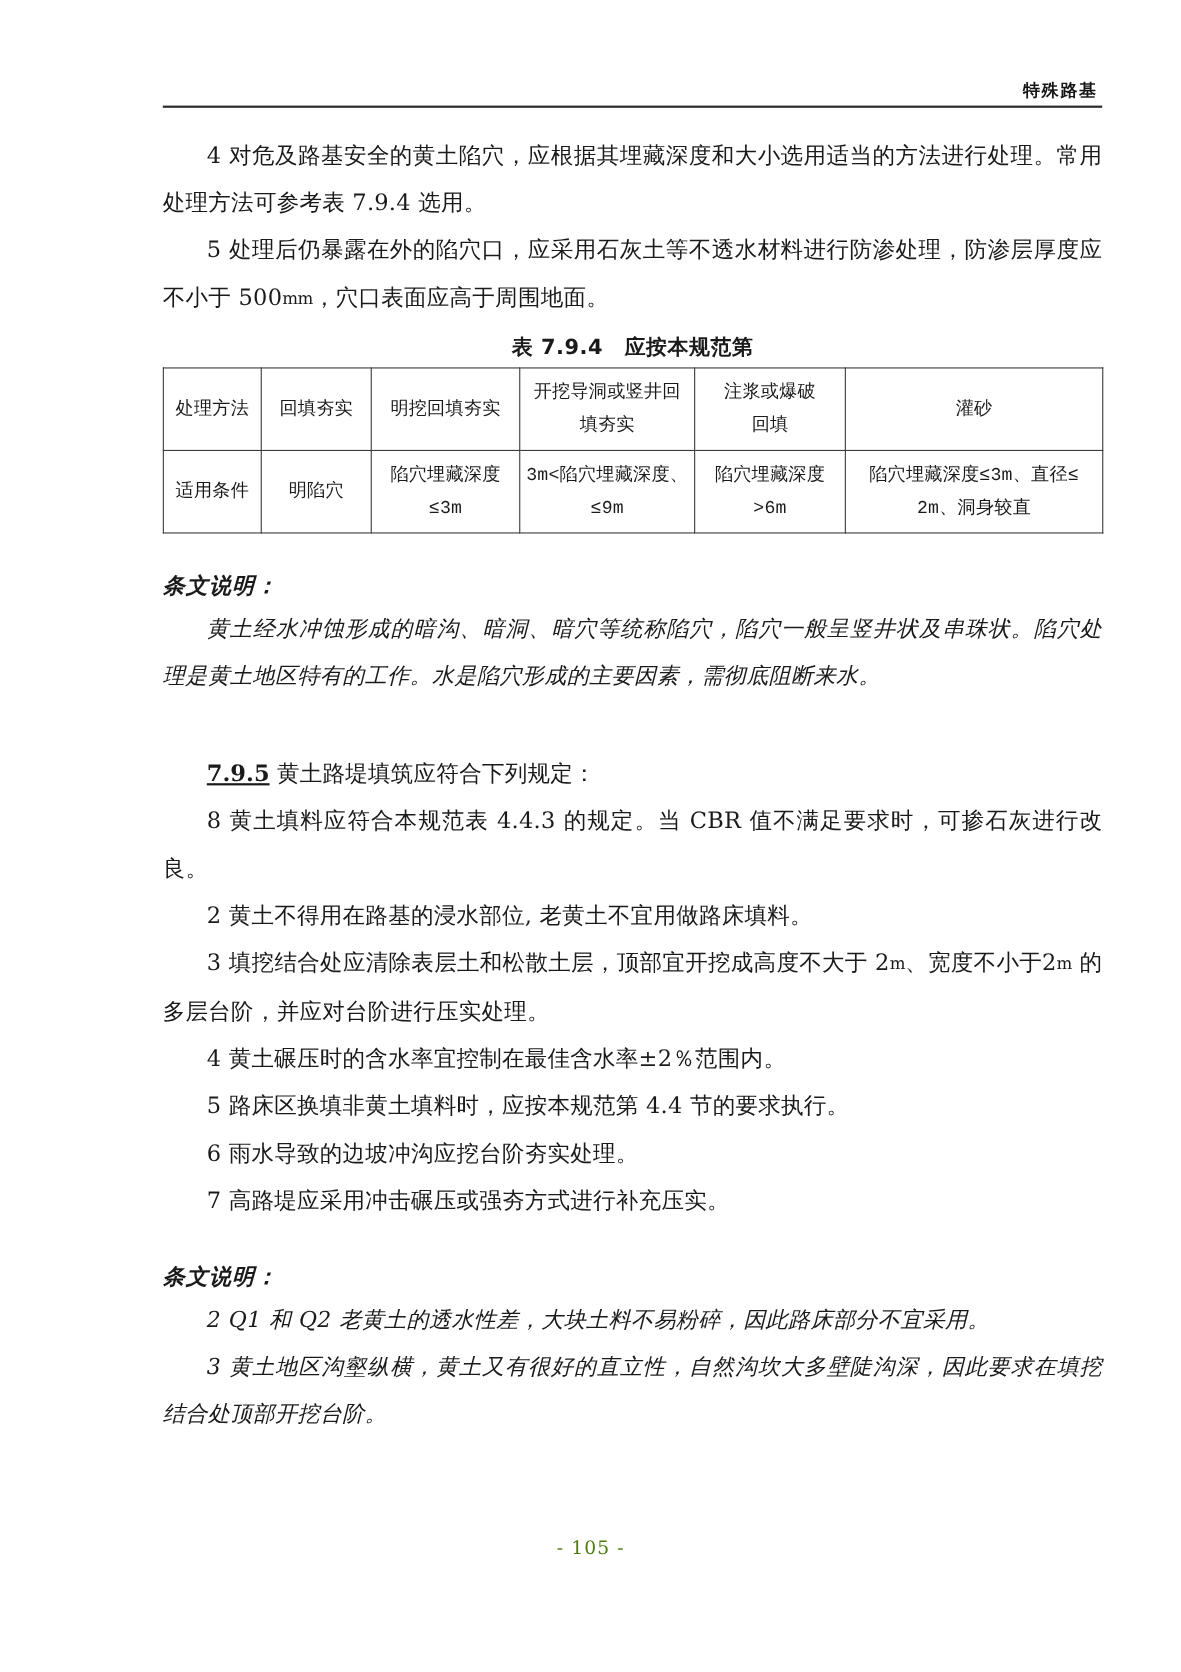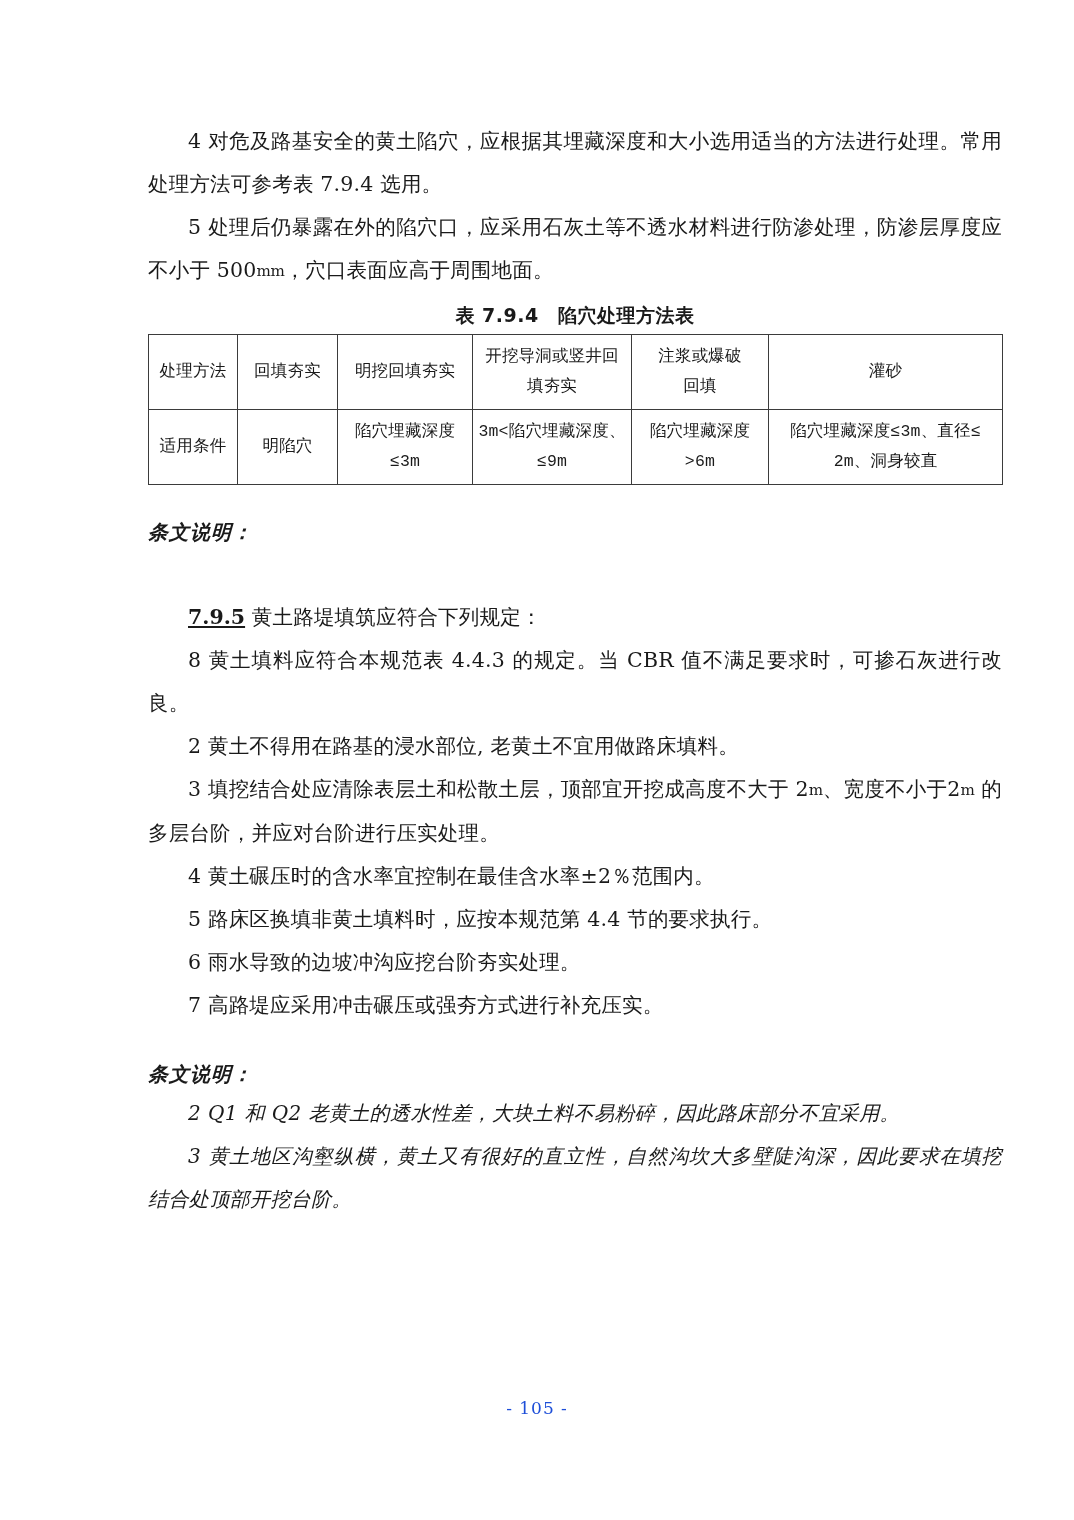--- a/index.html
+++ b/index.html
@@ -142,40 +142,44 @@
 
   
   .footer {
     position: absolute;
     left: 0;
     top: 1398px;
     width: 1074px;
     text-align: center;
     font-size: 17px;
     letter-spacing: 1px;
-    color: #1d4ed8;
+    color: #4d7c0f;
     font-family: "DejaVu Serif", "Liberation Serif", serif;
   }
 </style>
 </head>
 <body>
 
 <div class="page">
 
+  <div class="header">
+    <div class="header-title">特殊路基</div>
+    <div class="header-rule"></div>
+  </div>
 
   <div class="content">
 
     
     <p class="body indent">4  对危及路基安全的黄土陷穴，应根据其埋藏深度和大小选用适当的方法进行处理。常用处理方法可参考表 7.9.4 选用。</p>
 
     
     <p class="body indent"><span>5  处理后仍暴露在外的陷穴口，应采用石灰土等不透水材料进行防渗处理，防渗层厚度应不小于 500</span><span class="unit">mm</span><span>，穴口表面应高于周围地面。</span></p>
 
     
-    <div class="table-caption">表 7.9.4　陷穴处理方法表</div>
+    <div class="table-caption">表 7.9.4　应按本规范第</div>
 
     
     <table class="spec">
       <colgroup>
         <col class="col-0">
           <col class="col-1">
           <col class="col-2">
         <col class="col-3">
           <col class="col-4">
           <col class="col-5">
@@ -213,20 +217,21 @@
           <td class="wrap2">
             <span>陷穴埋藏深度≤3m、直径≤</span><br>
             <span>2m、洞身较直</span>
           </td>
         </tr>
       </tbody>
     </table>
 
     
     <div class="explain-head">条文说明：</div>
+    <p class="explain indent">黄土经水冲蚀形成的暗沟、暗洞、暗穴等统称陷穴，陷穴一般呈竖井状及串珠状。陷穴处理是黄土地区特有的工作。水是陷穴形成的主要因素，需彻底阻断来水。</p>
 
     <div class="gap-lg"></div>
 
     
     <p class="body indent"><span class="clause-no">7.9.5</span>&nbsp;<span>黄土路堤填筑应符合下列规定：</span></p>
 
     <p class="body indent">8  黄土填料应符合本规范表 4.4.3 的规定。当 CBR 值不满足要求时，可掺石灰进行改良。</p>
     <p class="body indent">2  黄土不得用在路基的浸水部位, 老黄土不宜用做路床填料。</p>
     <p class="body indent"><span>3  填挖结合处应清除表层土和松散土层，顶部宜开挖成高度不大于 2</span><span class="unit">m</span><span>、宽度不小于2</span><span class="unit">m</span><span> 的多层台阶，并应对台阶进行压实处理。</span></p>
     <p class="body indent">4  黄土碾压时的含水率宜控制在最佳含水率±2％范围内。</p>

